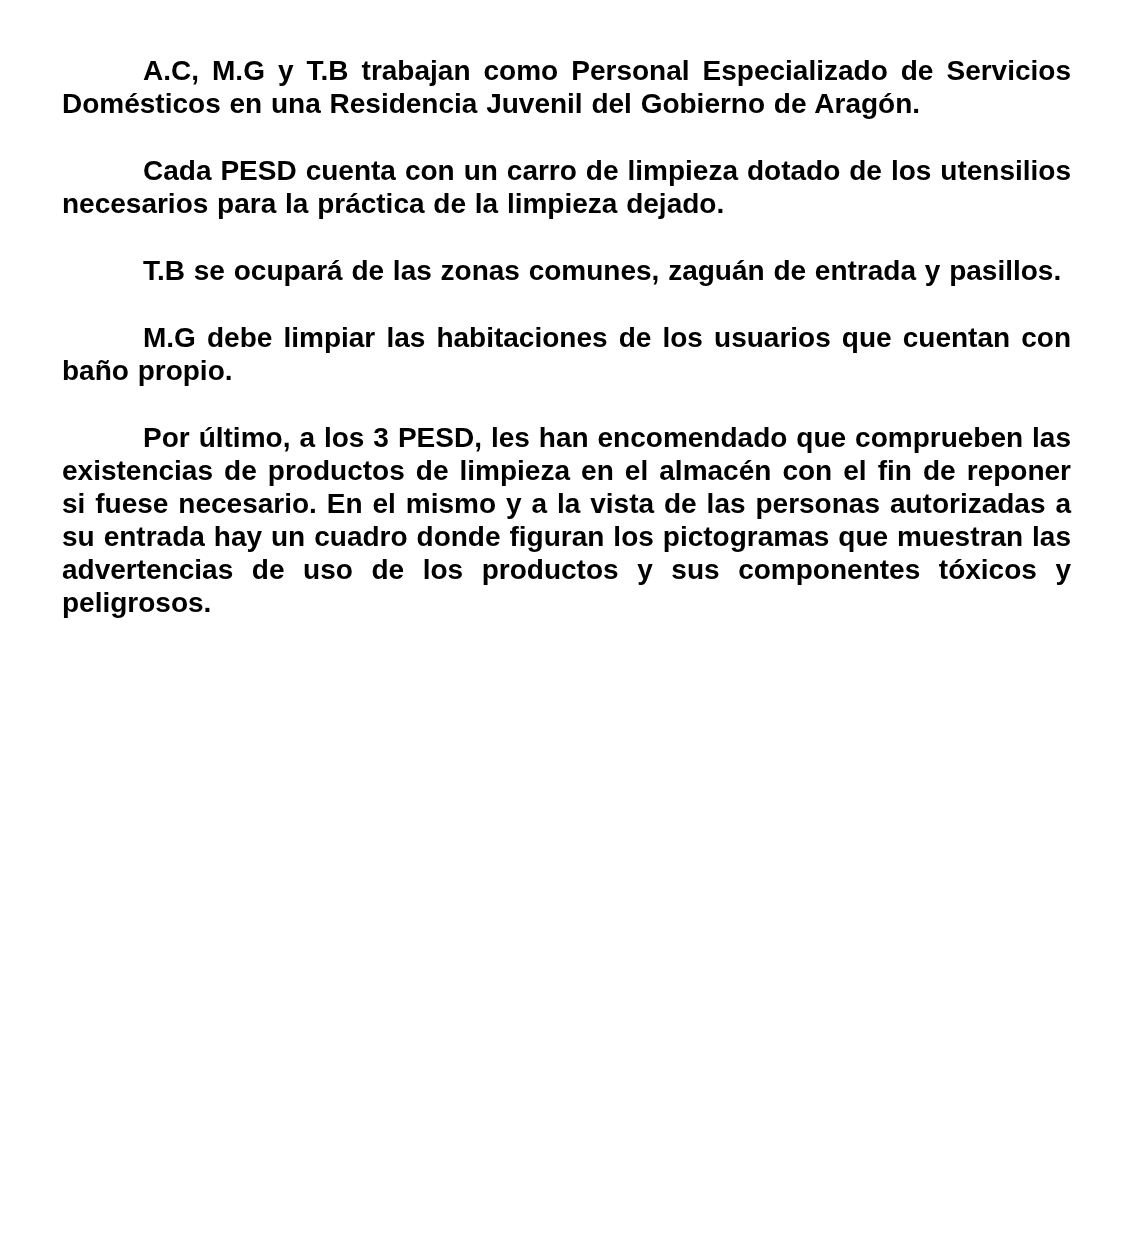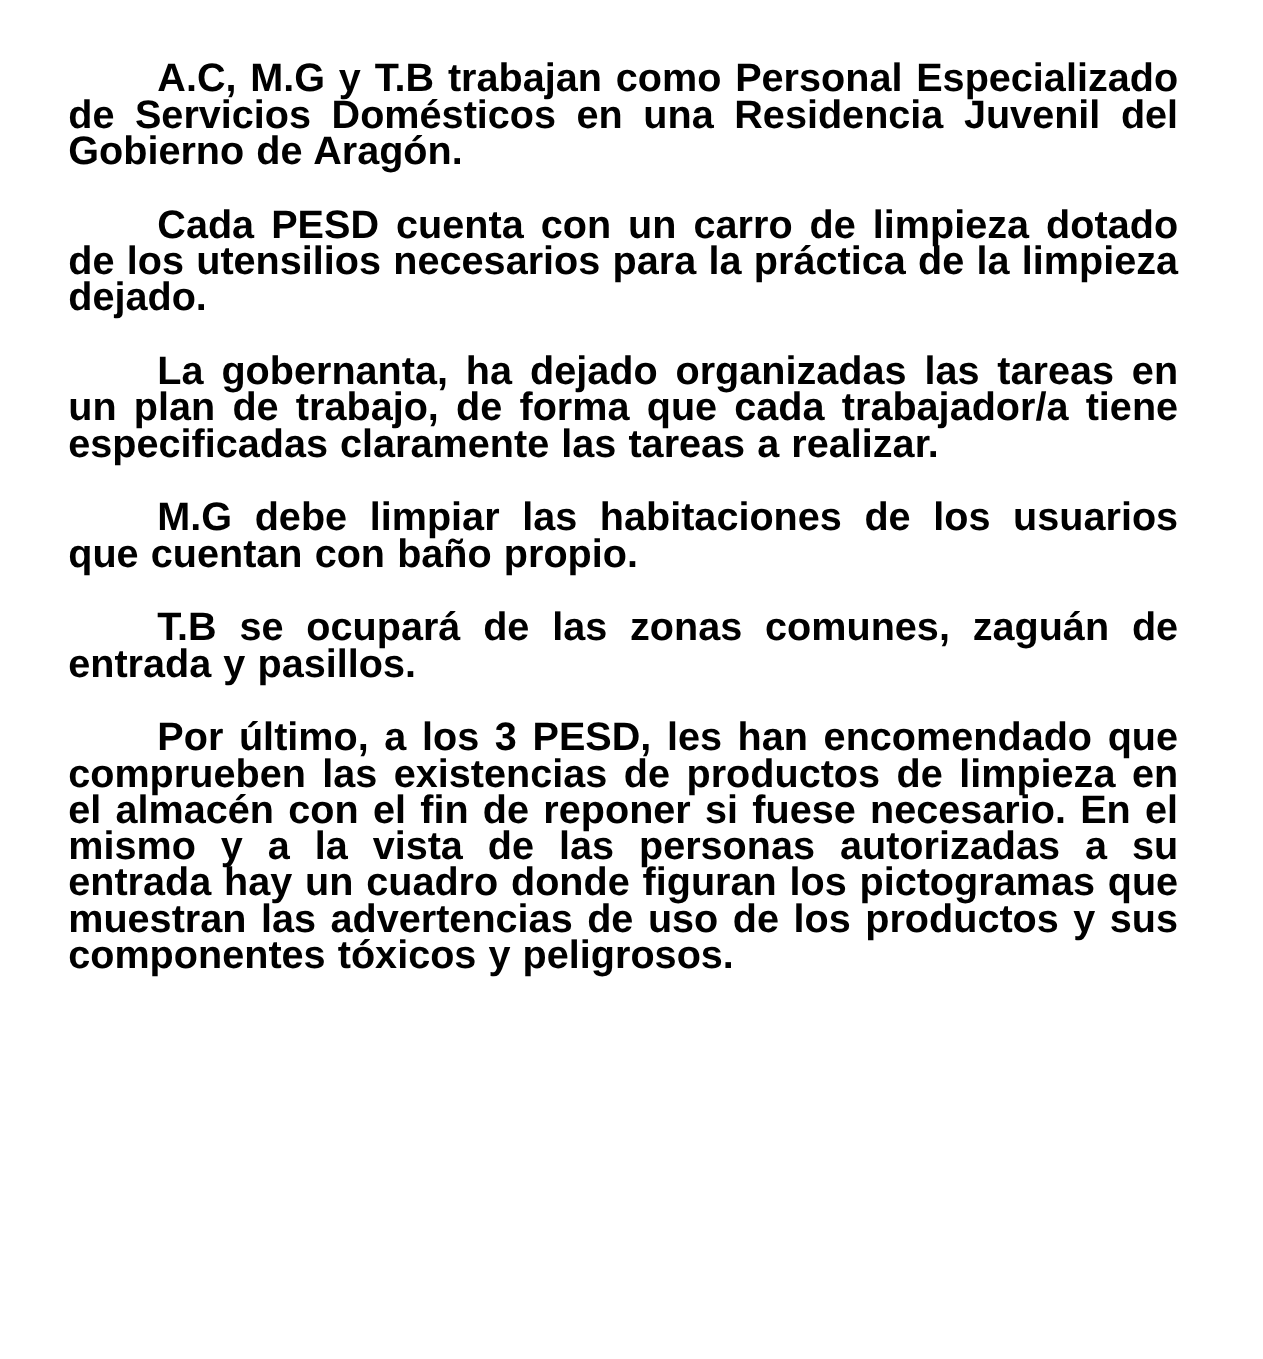--- a/index.html
+++ b/index.html
@@ -15,35 +15,34 @@
     overflow: hidden;
   }
   .page {
     position: absolute;
     top: 54px;
     left: 62px;
     width: 1009px;
   }
   .para {
     margin: 0 0 34px 0;
-    font-size: 36px;
+    font-size: 28px;
     line-height: 33px;
     font-weight: bold;
     color: #000000;
     text-align: justify;
     text-indent: 81px;
     word-spacing: 1px;
   }
   .para:last-child {
     margin-bottom: 16px;
   }
 </style>
 </head>
 <body>
 
 <div class="page">
   <p class="para">A.C, M.G y T.B trabajan como Personal Especializado de Servicios Domésticos en una Residencia Juvenil del Gobierno de Aragón.</p>
   <p class="para">Cada PESD cuenta con un carro de limpieza dotado de los utensilios necesarios para la práctica de la limpieza dejado.</p>
-  <p class="para">La gobernanta, ha dejado organizadas las tareas en un plan de trabajo, de forma que cada trabajador/a tiene especificadas claramente las tareas a realizar.</p>
+  <p class="para">T.B se ocupará de las zonas comunes, zaguán de entrada y pasillos.</p>
   <p class="para">M.G debe limpiar las habitaciones de los usuarios que cuentan con baño propio.</p>
-  <p class="para">T.B se ocupará de las zonas comunes, zaguán de entrada y pasillos.</p>
   <p class="para">Por último, a los 3 PESD, les han encomendado que comprueben las existencias de productos de limpieza en el almacén con el fin de reponer si fuese necesario. En el mismo y a la vista de las personas autorizadas a su entrada hay un cuadro donde figuran los pictogramas que muestran las advertencias de uso de los productos y sus componentes tóxicos y peligrosos.</p>
 </div>
 
 </body></html>

